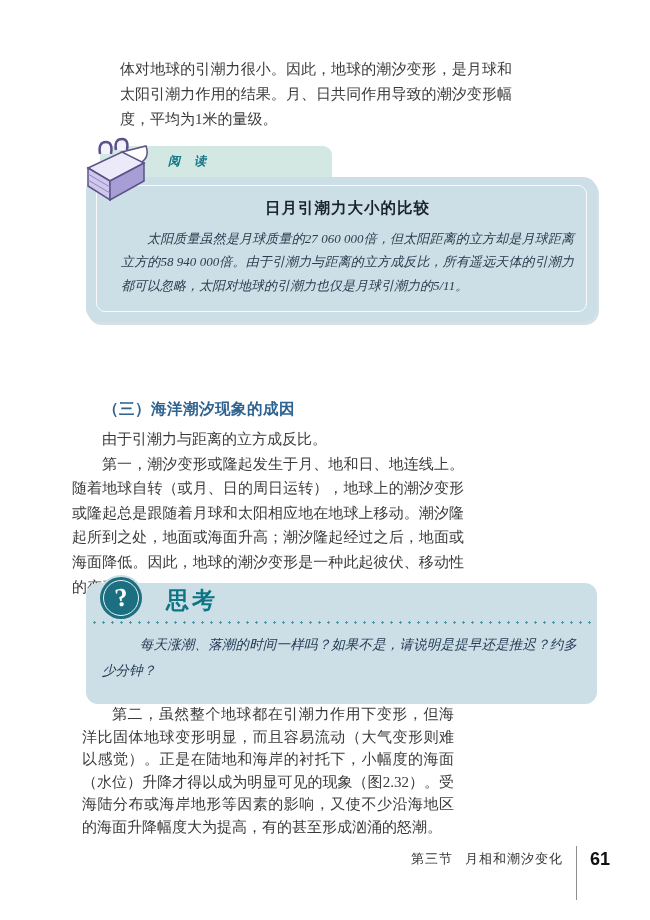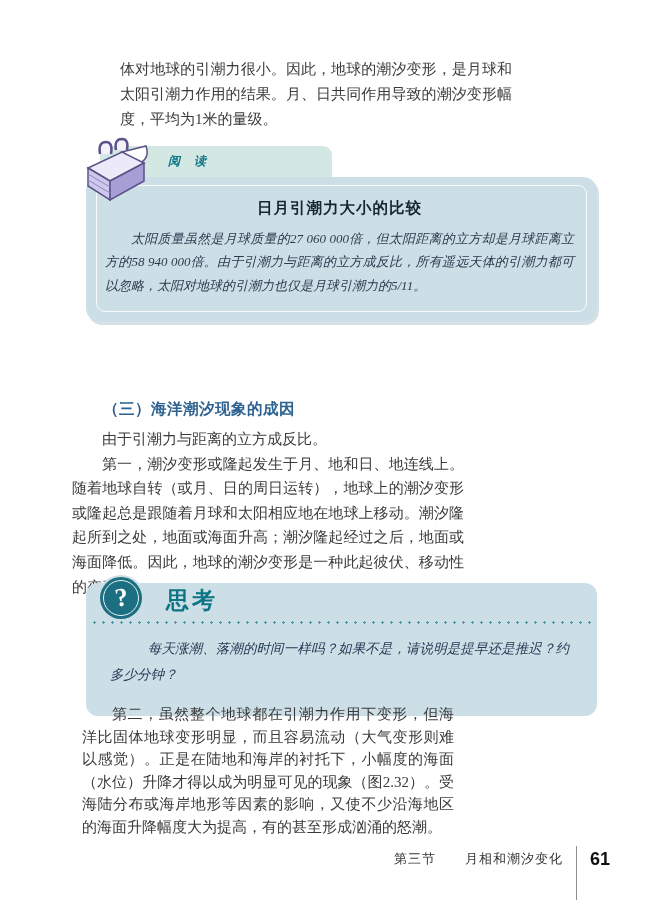--- a/index.html
+++ b/index.html
@@ -43,21 +43,21 @@
     font-size:12px;color:#0e7585;letter-spacing:14px;
   }
   .reading-box{
     background:#cddfe6;border-radius:14px;
     padding:8px 10px 10px 10px;
     box-shadow:2px 3px 0 rgba(160,190,200,.45);
   }
   .reading-inner{
     border:1px solid rgba(255,255,255,.85);
     border-radius:9px;
-    padding:12px 12px 14px 8px;
+    padding:12px 12px 14px 24px;
   }
   .reading-title{
     text-align:center;font-weight:bold;font-size:15.5px;
     color:#1a2430;margin:0 0 8px 0;letter-spacing:1px;
   }
   .reading-par{
     font-size:13px;line-height:23.4px;font-style:italic;
     text-align:justify;margin:0;color:#2c3a4e;text-indent:2em;
   }
   .book-icon{position:absolute;left:-8px;top:-10px;width:76px;height:80px;}
@@ -89,32 +89,32 @@
     font-family:Liberation Serif, serif;
     font-weight:bold;font-size:23px;color:#0e7585;letter-spacing:3px;
   }
   .dotted-rule{
     height:3px;margin:4px 4px 8px 4px;
     background-image:radial-gradient(circle, #4d97a5 1.1px, transparent 1.4px);
     background-size:9px 3px;background-repeat:repeat-x;background-position:0 50%;
   }
   .think-question{
     font-size:13.5px;line-height:26px;font-style:italic;
-    text-align:justify;margin:12px;padding:0 16px 0 12px;
+    text-align:justify;margin:4px;padding:0 16px 0 12px;
     color:#223a55;text-indent:2.8em;
   }
 
   
   .footer{
     position:absolute;top:848px;right:40px;
     display:flex;align-items:flex-start;
   }
   .footer-text{
     font-size:13px;color:#333;line-height:22px;letter-spacing:1px;
-    display:flex;gap:29px;align-items:center;
+    display:flex;gap:12px;align-items:center;
   }
   .footer-sep{width:1px;height:54px;background:#8f8f8f;margin:-2px 13px 0 13px;}
   .footer-page{
     font-family:"Liberation Sans","DejaVu Sans",sans-serif;
     font-weight:bold;font-size:18px;color:#111;line-height:22px;
   }
 </style>
 </head>
 <body>
 

